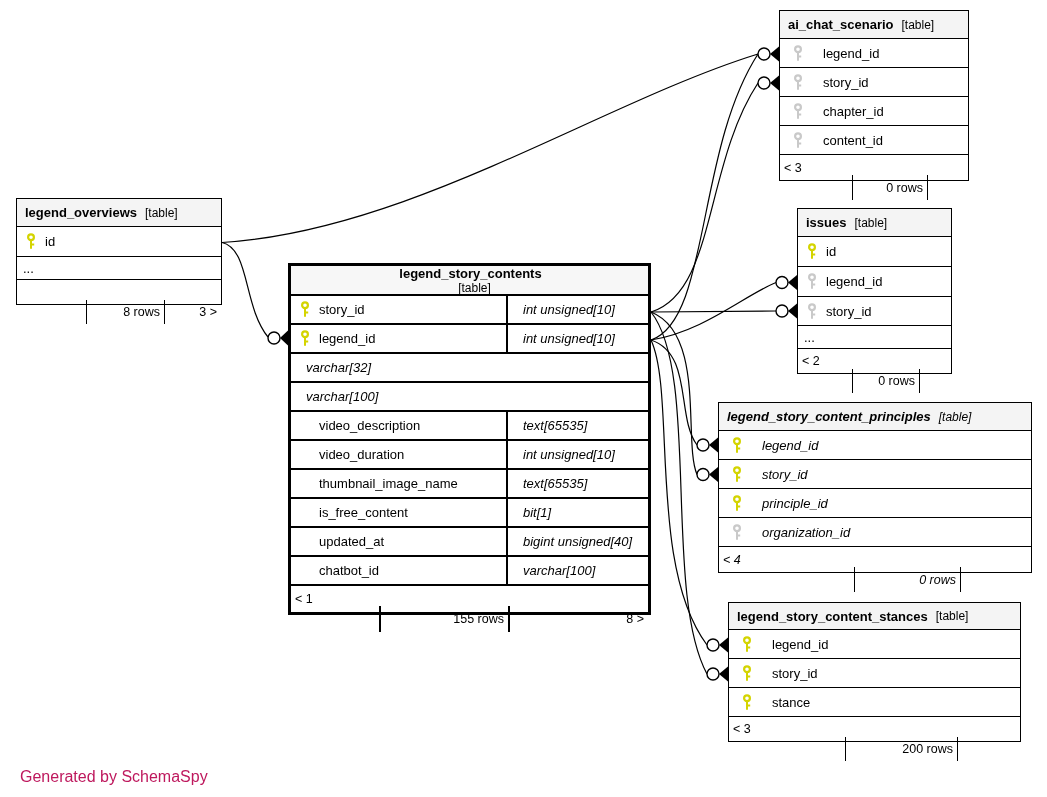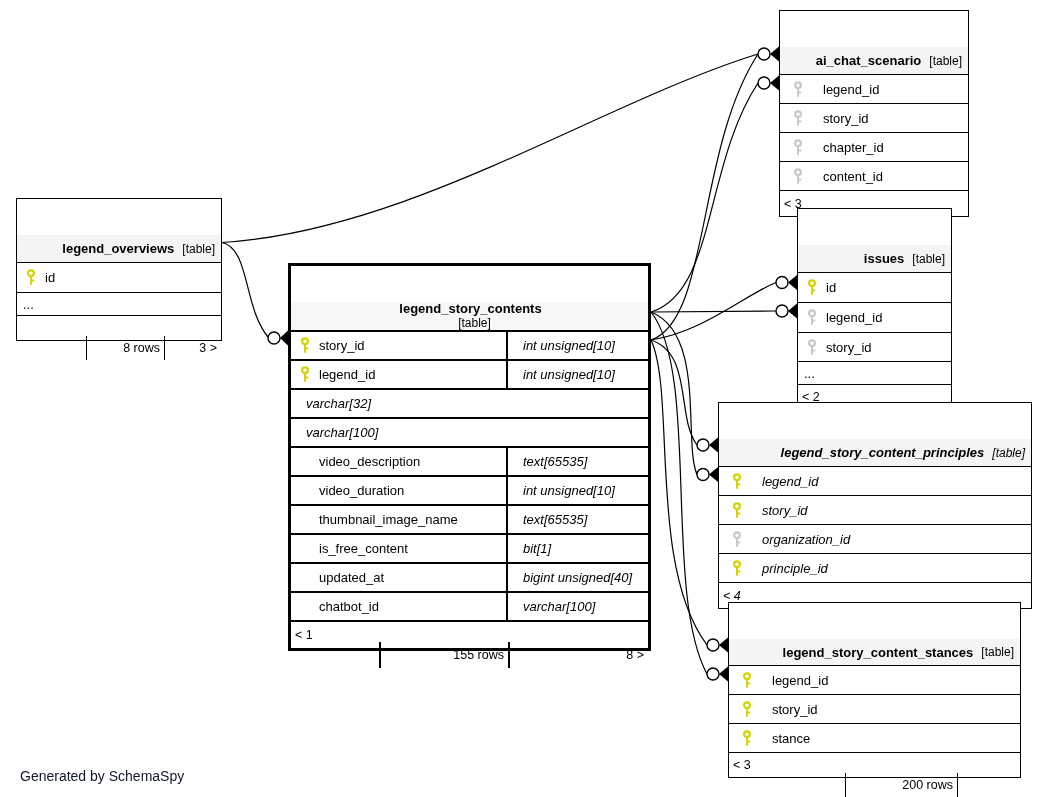--- a/index.html
+++ b/index.html
@@ -7,23 +7,23 @@
     width:1047px;height:797px;position:relative;background:#ffffff;
     font-family:"Liberation Sans",sans-serif;color:#000;overflow:hidden;
   }
   #wires{position:absolute;left:0;top:0;width:1047px;height:797px;}
   .tbl{
     position:absolute;background:#fff;border:1.5px solid #000;
     box-sizing:border-box;font-size:13px;
   }
   .tbl.main{border-width:3px;}
   .hdr{
-    display:flex;justify-content:flex-end;align-items:center;
+    display:flex;justify-content:flex-start;align-items:center;
     background:#f4f4f4;border-bottom:1.5px solid #000;
-    padding:0 6px 0 8px;height:28px;box-sizing:border-box;margin-top:36px;
+    padding:0 6px 0 8px;height:28px;box-sizing:border-box;
   }
   .main .hdr{border-bottom-width:2px;height:30px;background:#f7f7f7;flex-direction:column;}
   .tname{font-weight:bold;font-size:13px;white-space:nowrap;}
   .ttag{font-size:12px;padding-left:8px;white-space:nowrap;}
   .row{
     display:flex;align-items:center;height:29px;
     border-bottom:1.5px solid #000;box-sizing:border-box;background:#fff;
   }
   .main .row{border-bottom-width:2px;}
   .kslot{width:10px;margin:0 9px 0 9px;display:flex;align-items:center;flex:none;}
@@ -35,21 +35,21 @@
   .ncell{display:flex;align-items:center;height:100%;border-right:2px solid #000;box-sizing:border-box;flex:none;}
   .tcell{flex:1;padding-left:15px;white-space:nowrap;overflow:hidden;font-style:italic;}
   .ell{padding-left:6px;height:23px;}
   .frow{display:flex;height:24px;font-size:12.5px;background:#fff;}
   .main .frow{height:26px;}
   .fcell{height:100%;display:flex;align-items:center;box-sizing:border-box;padding:0 4px;white-space:nowrap;}
   .fcell + .fcell{border-left:1.5px solid #000;margin-top:20px;}
   .main .fcell + .fcell{border-left-width:2px;}
   .fr{justify-content:flex-end;}
   .flast{flex:1;}
-  #note{position:absolute;left:20px;top:768px;font-size:14px;color:#0f172a;}
+  #note{position:absolute;left:20px;top:768px;font-size:16px;color:#be185d;}
   .h30{height:30px;}
   .h29{height:29px;}
 </style>
 </head>
 <body>
 
 <svg id="wires" viewBox="0 0 1047 797">
   <g fill="none" stroke="#000" stroke-width="1.2">
     <path d="M 222 242.5 C 410 231, 600 103, 758 54"></path>
     <path d="M 222 242.5 C 250 249, 243 306, 268 337"></path>
@@ -302,35 +302,35 @@
     <span class="kslot">
         <svg class="key pk" viewBox="0 0 10 17" width="10" height="17">
           <circle cx="5" cy="4.2" r="2.9" fill="none" stroke="currentColor" stroke-width="2.2"></circle>
           <path d="M5 7.2 L5 15.8 M5 11.6 L8.2 11.6" fill="none" stroke="currentColor" stroke-width="2"></path>
         </svg>
       </span>
     <span class="cname">story_id</span>
   </div>
   <div class="row">
     <span class="kslot">
+        <svg class="key pk" viewBox="0 0 10 17" width="10" height="17">
+          <circle cx="5" cy="4.2" r="2.9" fill="none" stroke="currentColor" stroke-width="2.2"></circle>
+          <path d="M5 7.2 L5 15.8 M5 11.6 L8.2 11.6" fill="none" stroke="currentColor" stroke-width="2"></path>
+        </svg>
+      </span>
+    <span class="cname">principle_id</span>
+  </div>
+  <div class="row">
+    <span class="kslot">
         <svg class="key fk" viewBox="0 0 10 17" width="10" height="17">
           <circle cx="5" cy="4.2" r="2.9" fill="none" stroke="currentColor" stroke-width="2.2"></circle>
           <path d="M5 7.2 L5 15.8 M5 11.6 L8.2 11.6" fill="none" stroke="currentColor" stroke-width="2"></path>
         </svg>
       </span>
     <span class="cname">organization_id</span>
-  </div>
-  <div class="row">
-    <span class="kslot">
-        <svg class="key pk" viewBox="0 0 10 17" width="10" height="17">
-          <circle cx="5" cy="4.2" r="2.9" fill="none" stroke="currentColor" stroke-width="2.2"></circle>
-          <path d="M5 7.2 L5 15.8 M5 11.6 L8.2 11.6" fill="none" stroke="currentColor" stroke-width="2"></path>
-        </svg>
-      </span>
-    <span class="cname">principle_id</span>
   </div>
   <div class="frow" style="height:25px">
     <span class="fcell" style="width:135px">&lt; 4</span>
     <span class="fcell fr" style="width:106px">0 rows</span>
     <span class="fcell fr flast"></span>
   </div>
 </div>
 
 <div class="tbl indent-b" style="left:728px;top:602px;width:293px;">
   <div class="hdr" style="height:27px">

